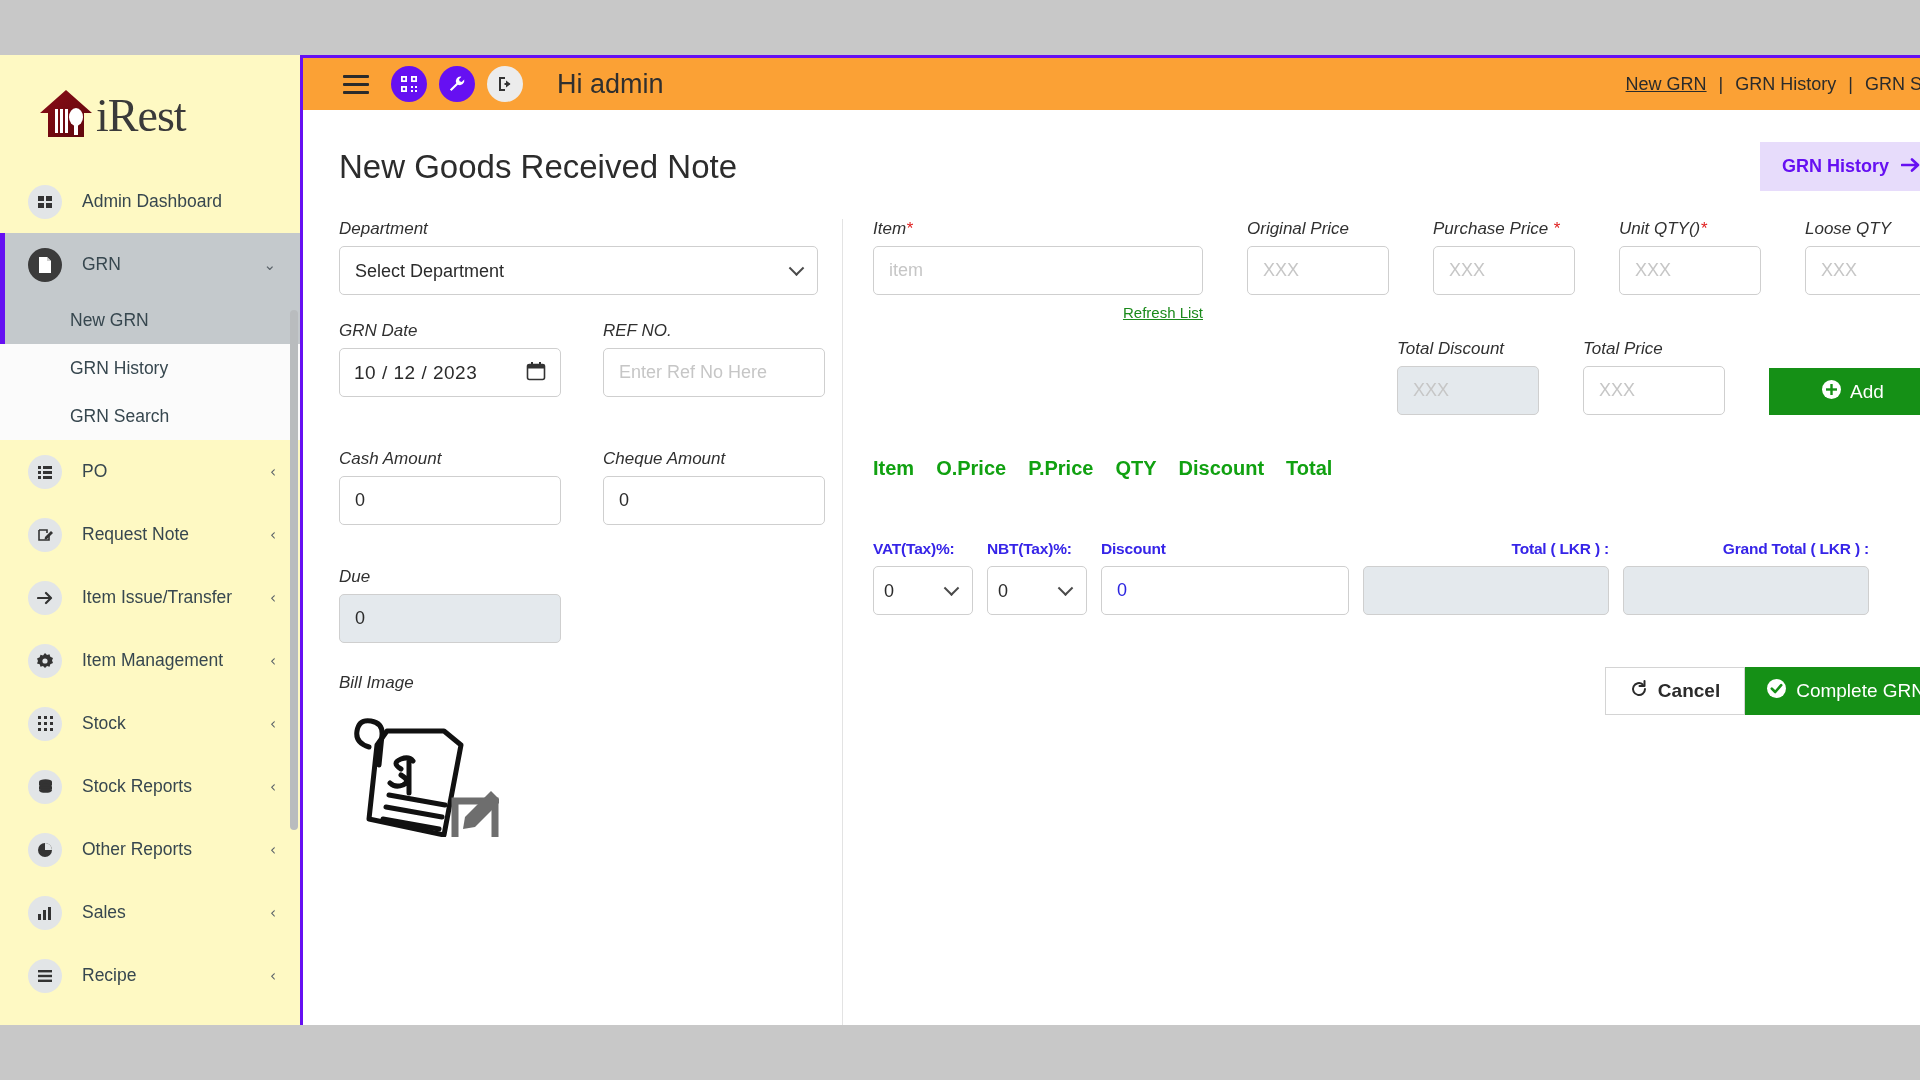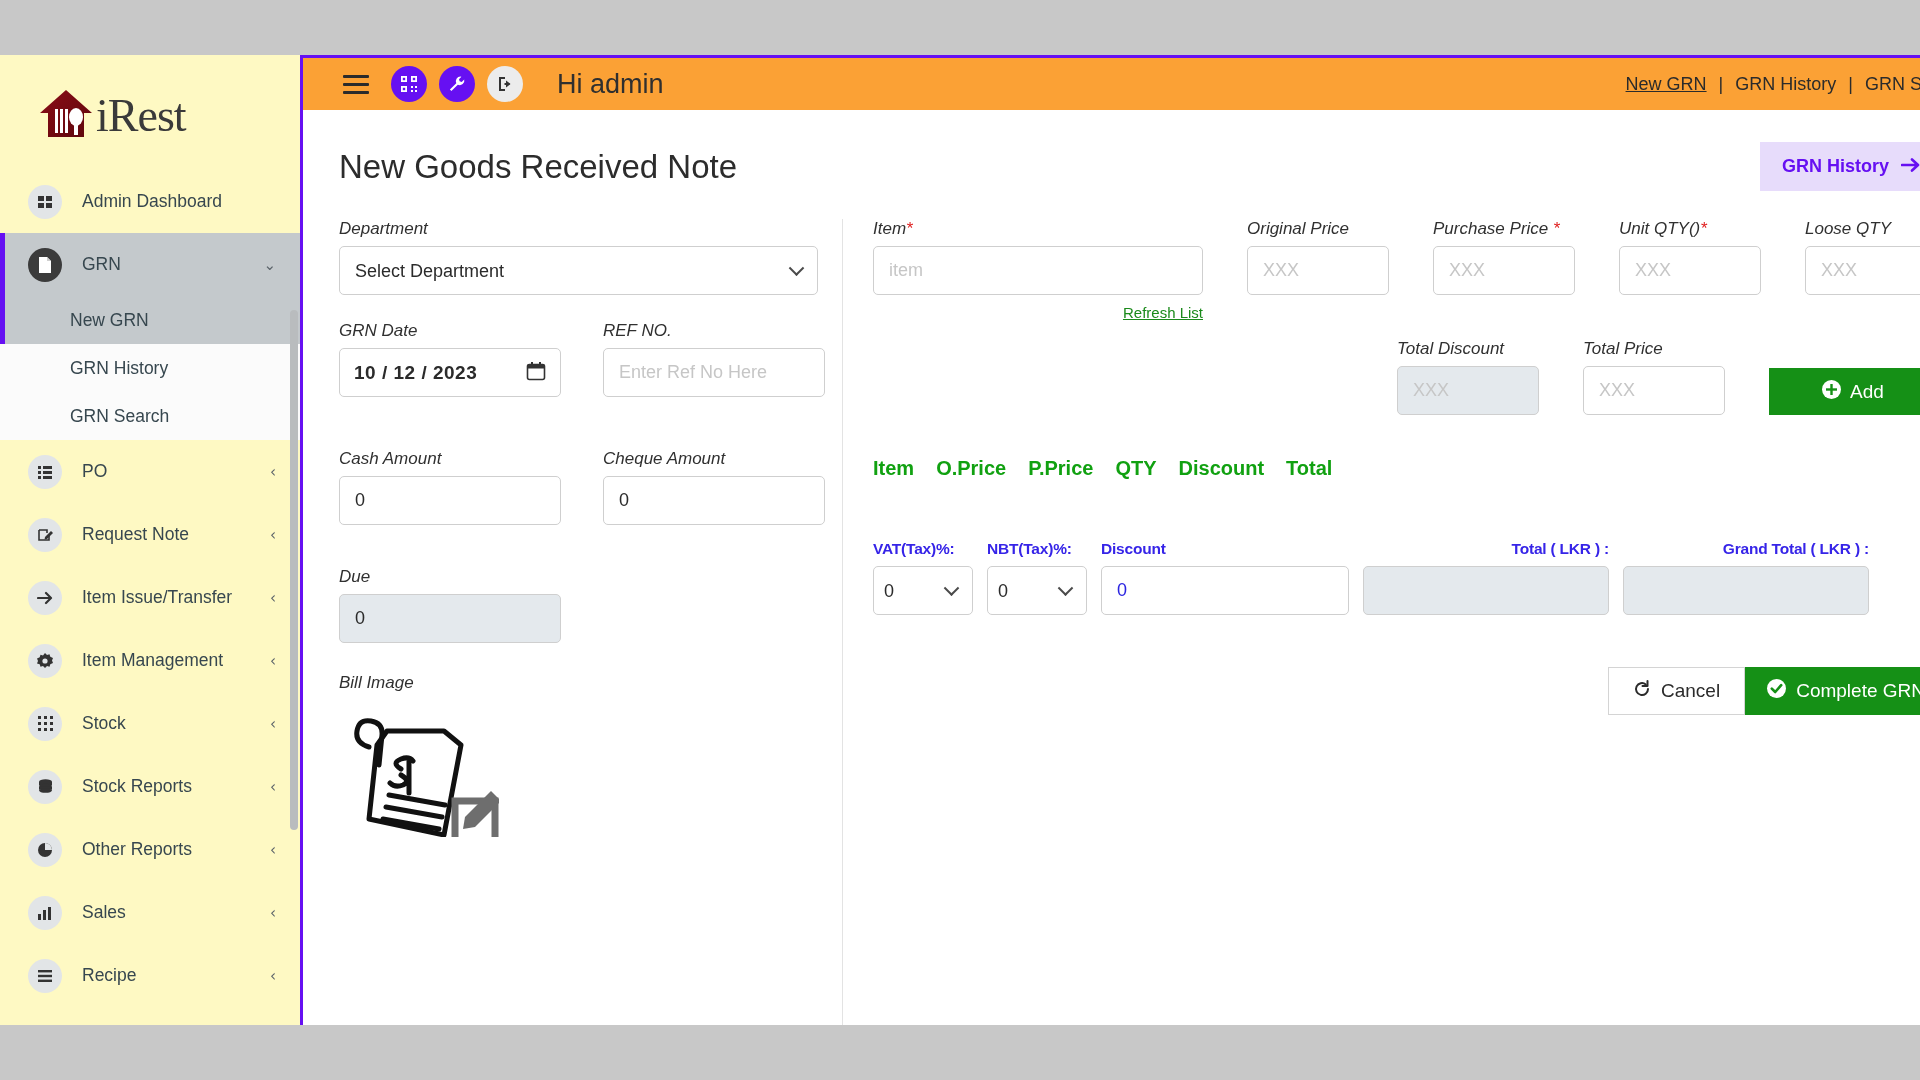--- a/index.html
+++ b/index.html
@@ -269,21 +269,21 @@
     height: 49px;
     border: 1px solid #cfcfcf;
     border-radius: 5px;
     display: flex;
     align-items: center;
     padding: 0 14px;
     width: 222px;
     background: #fff;
     cursor: pointer;
   }
-  .date-val { font-size: 19px; color: #2b2b2b; letter-spacing: .5px; font-weight: bold; }
+  .date-val { font-size: 19px; color: #2b2b2b; letter-spacing: .5px; }
   .cal-ico { margin-left: auto; }
 
   .bill-img-wrap { margin-top: 16px; position: relative; width: 180px; height: 130px; }
 
   
   .item-row { display: flex; align-items: flex-start; }
   .c-item { width: 330px; }
   .c-small { width: 142px; margin-left: 44px; }
   .refresh {
     display: block;
@@ -358,20 +358,21 @@
   .btn-cancel {
     background: #fff;
     border: 1px solid #d4d4d4;
     height: 48px;
     padding: 0 24px;
     font-size: 19px;
     color: #2b2b2b;
     display: flex; align-items: center; gap: 10px;
     cursor: pointer;
     font-family: "Liberation Sans", sans-serif;
+    font-weight: bold;
   }
   .btn-complete {
     background: #159016;
     border: none;
     height: 48px;
     padding: 0 22px;
     font-size: 19px;
     color: #fff;
     display: flex; align-items: center; gap: 10px;
     cursor: pointer;

